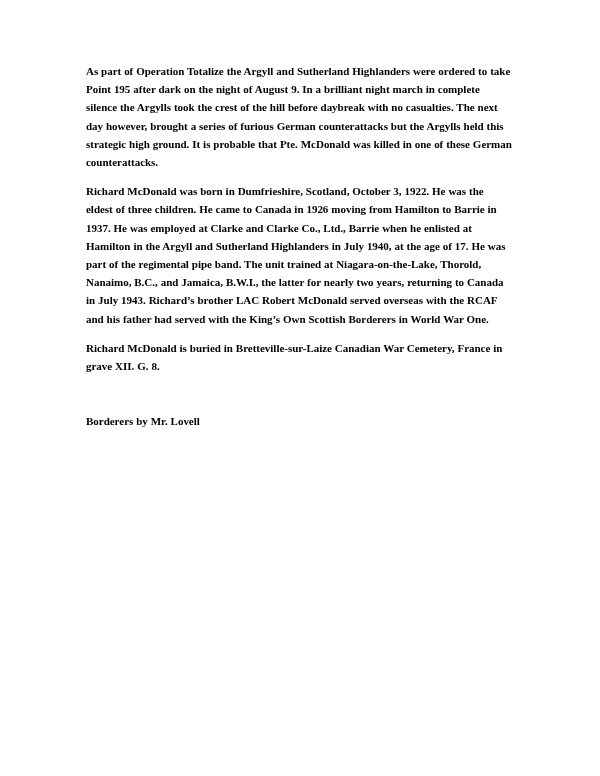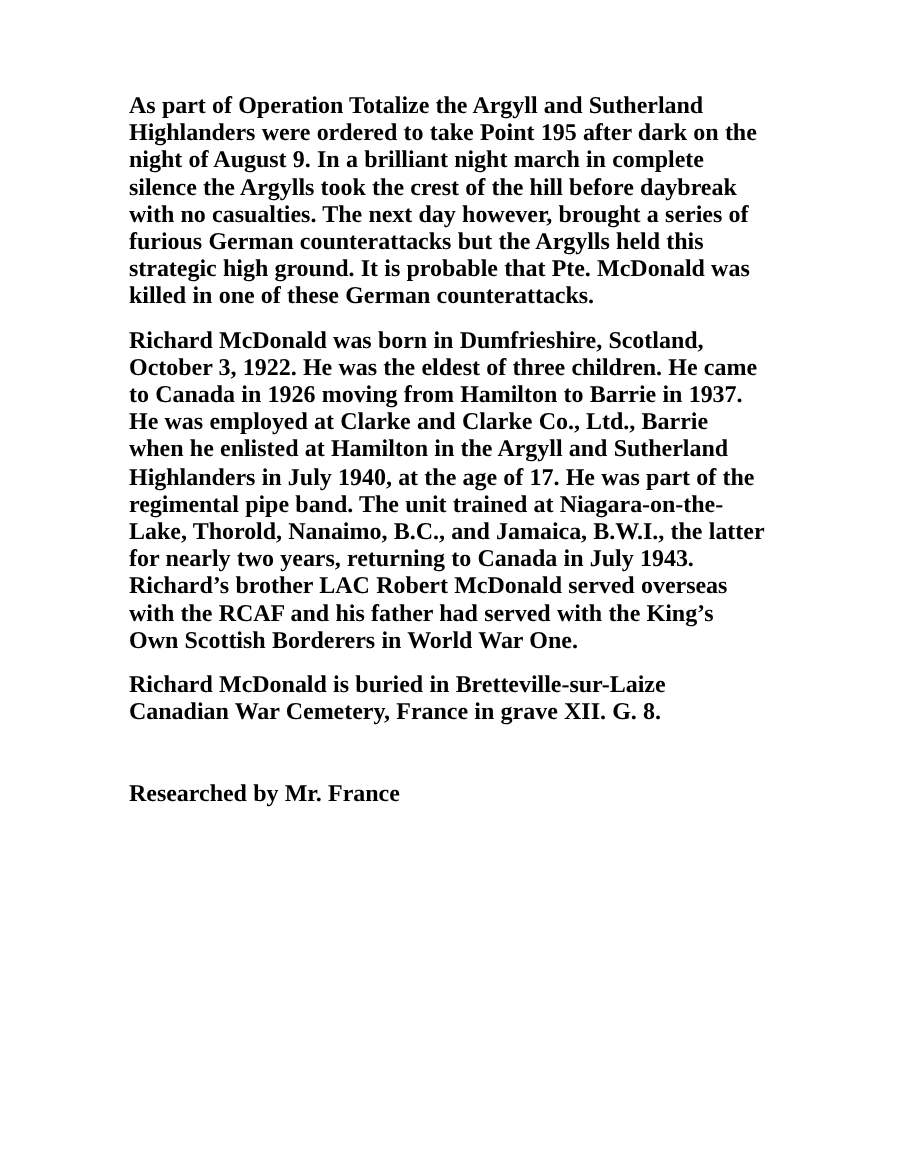--- a/index.html
+++ b/index.html
@@ -24,21 +24,21 @@
   }
 
   #text-block {
     position: absolute;
     left: 86px;
     top: 62px;
     width: 426px;
   }
 
   .para {
-    font-size: 16px;
+    font-size: 11px;
     line-height: 18.2px;
     font-weight: bold;
     letter-spacing: -0.02px;
     text-align: left;
     margin: 0;
     padding: 0;
     word-spacing: 0.2px;
     -webkit-font-smoothing: none;
   }
 
@@ -55,16 +55,16 @@
 
 <div id="page">
   <div id="text-block">
 
     <p class="para">As part of Operation Totalize the Argyll and Sutherland Highlanders were ordered to take Point 195 after dark on the night of August 9. In a brilliant night march in complete silence the Argylls took the crest of the hill before daybreak with no casualties. The next day however, brought a series of furious German counterattacks but the Argylls held this strategic high ground. It is probable that Pte. McDonald was killed in one of these German counterattacks.</p>
 
     <p class="para">Richard McDonald was born in Dumfrieshire, Scotland, October 3, 1922. He was the eldest of three children. He came to Canada in 1926 moving from Hamilton to Barrie in 1937. He was employed at Clarke and Clarke Co., Ltd., Barrie when he enlisted at Hamilton in the Argyll and Sutherland Highlanders in July 1940, at the age of 17. He was part of the regimental pipe band. The unit trained at Niagara-on-the-Lake, Thorold, Nanaimo, B.C., and Jamaica, B.W.I., the latter for nearly two years, returning to Canada in July 1943. Richard’s brother LAC Robert McDonald served overseas with the RCAF and his father had served with the King’s Own Scottish Borderers in World War One.</p>
 
     <p class="para">Richard McDonald is buried in Bretteville-sur-Laize Canadian War Cemetery, France in grave XII. G. 8.</p>
 
-    <p class="para gap-large">Researched by Mr. France</p>
+    <p class="para gap-large">Borderers by Mr. Lovell</p>
 
   </div>
 </div>
 
 </body></html>

